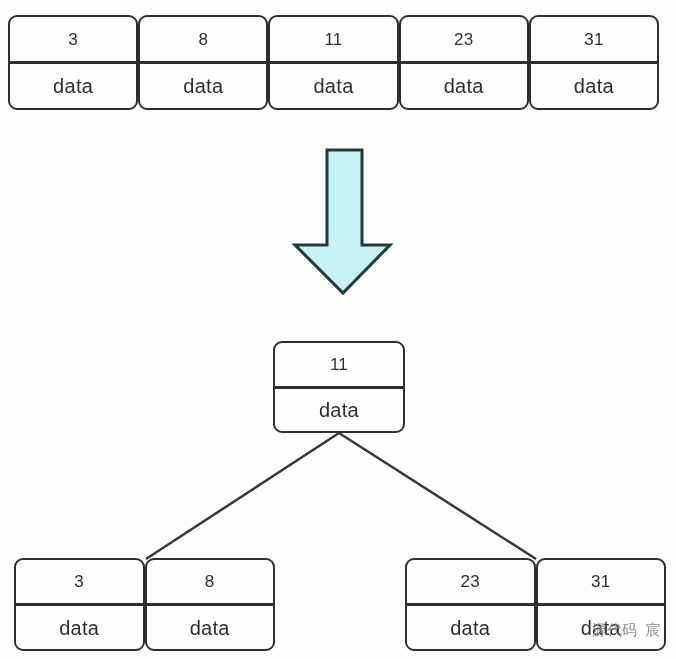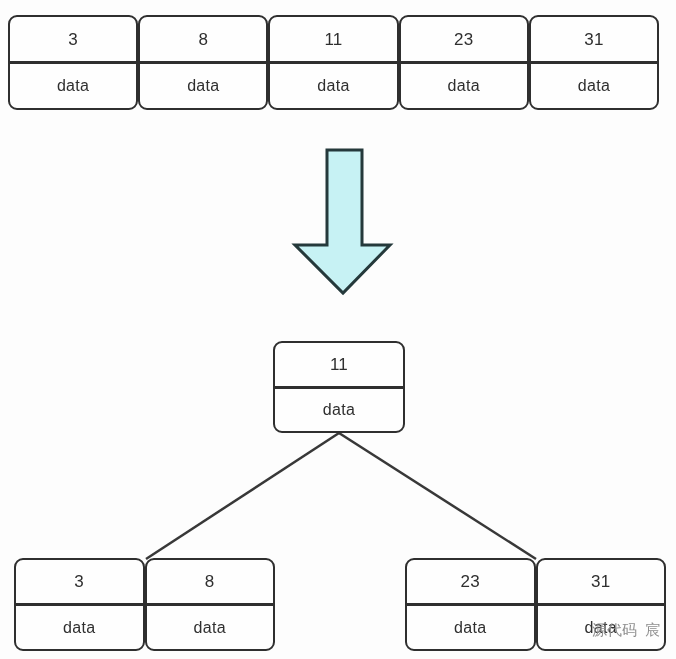--- a/index.html
+++ b/index.html
@@ -20,21 +20,21 @@
   }
   .group{position:absolute;display:flex;}
   .group .node{flex:1;}
   .cell{
     flex:1;display:flex;align-items:center;justify-content:center;
     color:var(--text,#2f2f2f);
     font-size:17px;line-height:1;
     letter-spacing:.3px;
   }
   .cell.key{border-bottom:3px solid var(--node-border,#2f2f2f);}
-  .cell.payload{font-size:16px;}
+  .cell.payload{font-size:20px;}
 
   
   #array-row{left:8px;top:15px;width:651px;height:95px;}
   #root-node{position:absolute;left:273px;top:341px;width:132px;height:92px;}
   #left-group{left:14px;top:558px;width:261px;height:93px;}
   #right-group{left:405px;top:558px;width:261px;height:93px;}
 
   
   #edges{position:absolute;left:0;top:0;width:676px;height:659px;pointer-events:none;}
   #edges line{stroke:var(--edge,#383838);stroke-width:2.5;}

